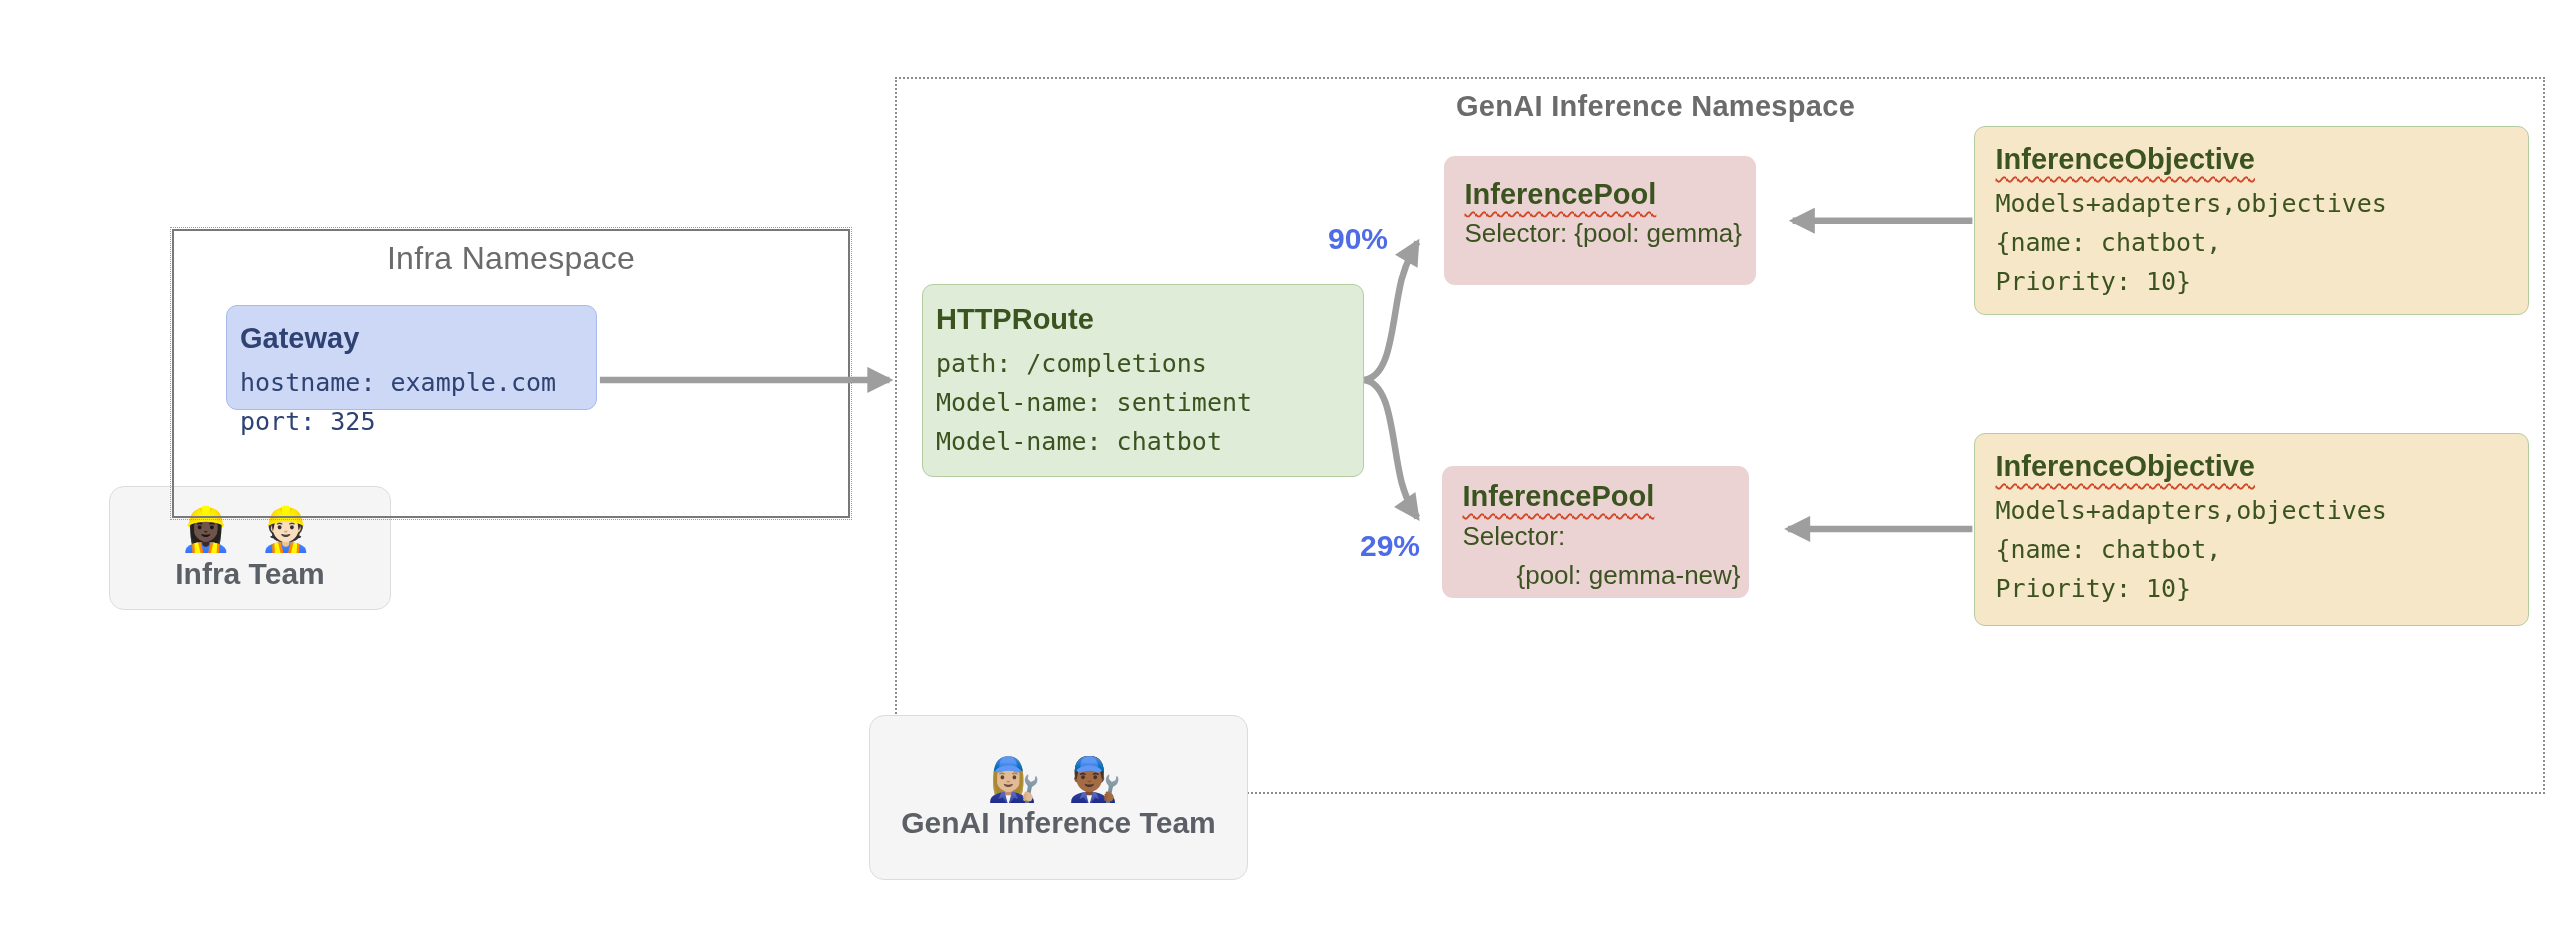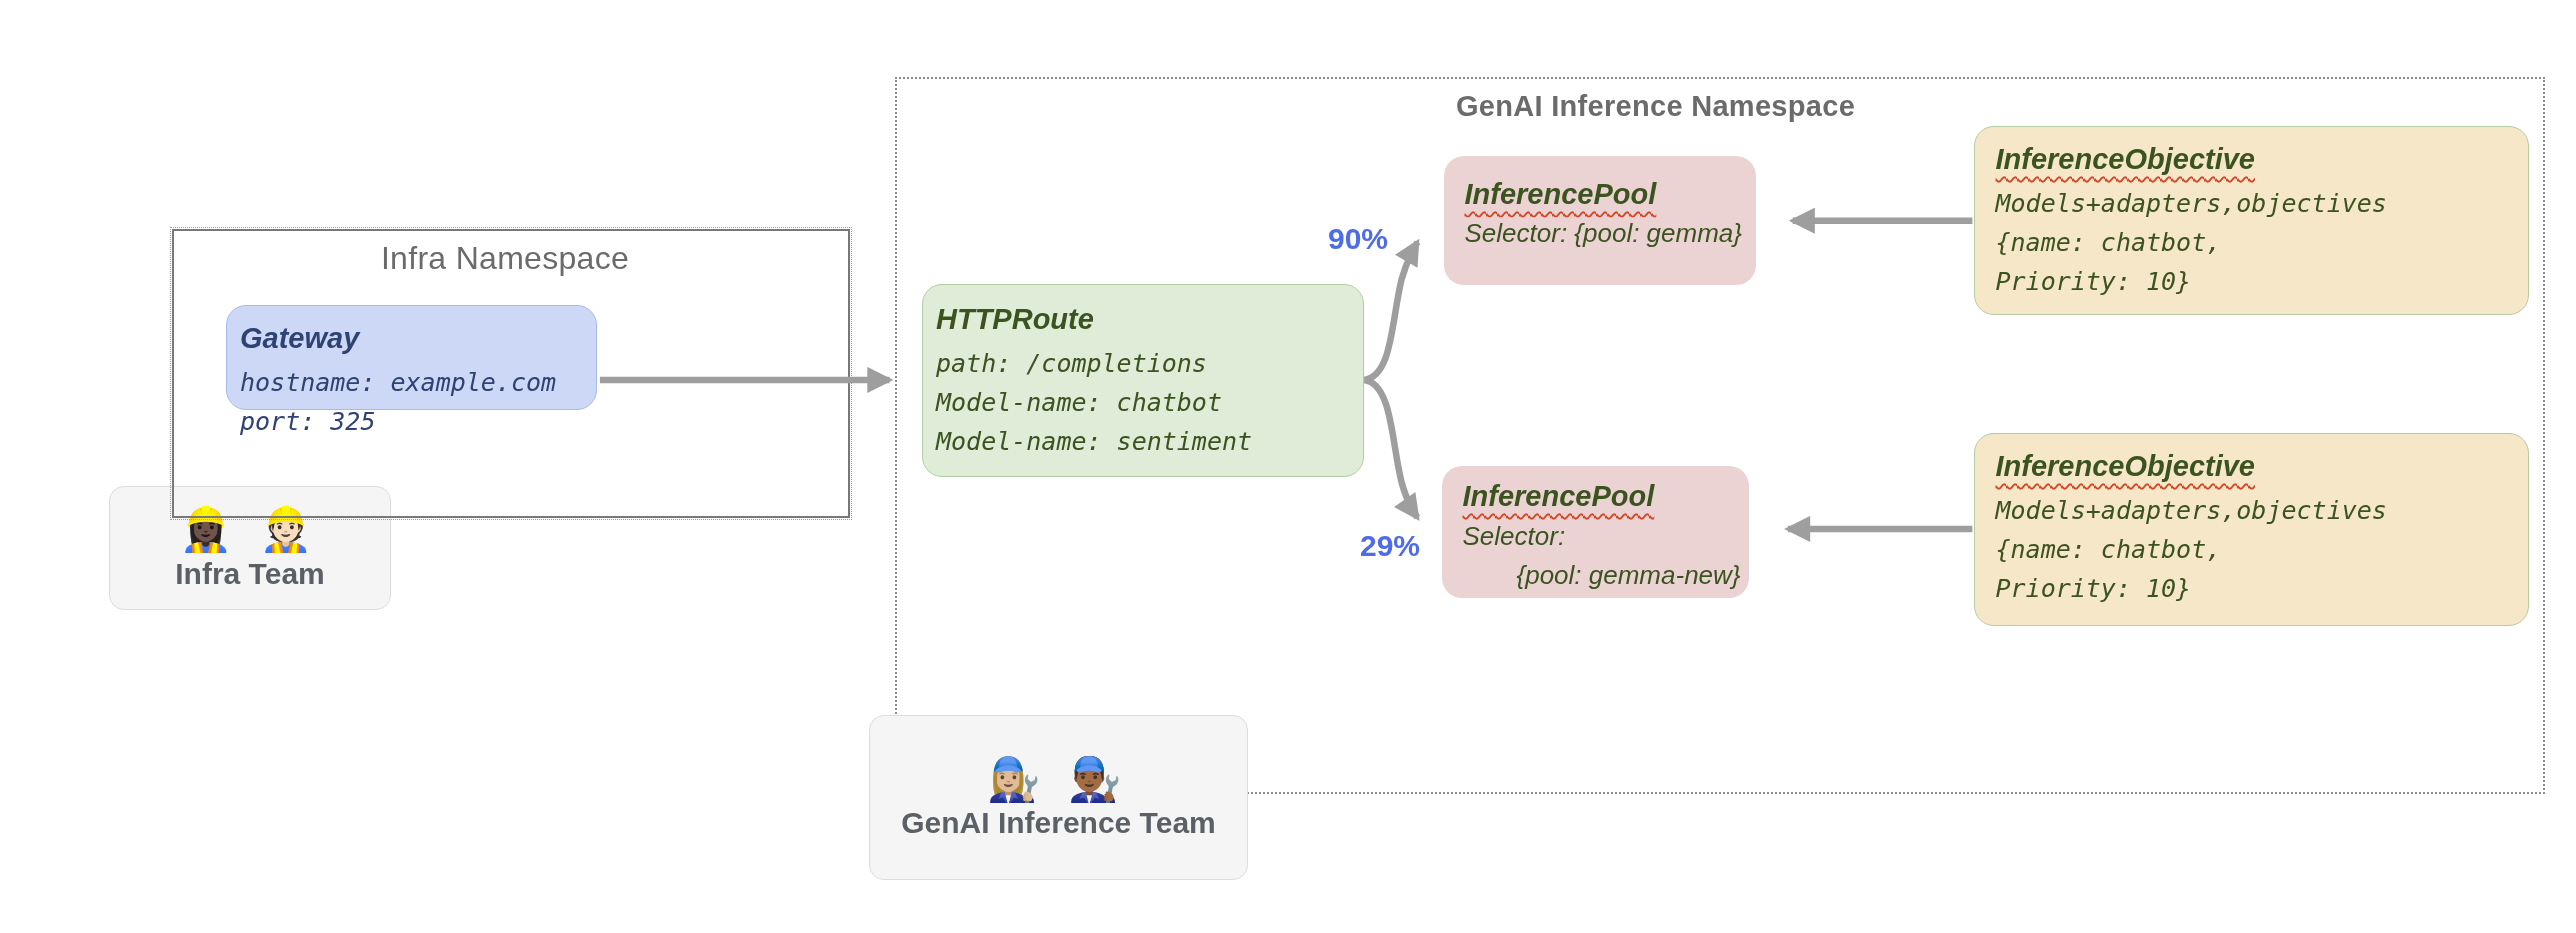--- a/index.html
+++ b/index.html
@@ -14,25 +14,25 @@
     border:2.8px solid #787878;outline:1.9px dotted #9a9a9a;outline-offset:1.9px;
   }
   .ns-genai{
     left:895px;top:77px;width:1650px;height:717px;z-index:1;
     border:2.8px dotted #8c8c8c;
   }
   .ns-title{
     position:absolute;text-align:center;color:var(--c-namespace_text,#6b6b6b);
     white-space:nowrap;letter-spacing:0.3px;
   }
-  .ns-title.infra{left:166px;top:240px;width:678px;font-size:32px;font-weight:400;z-index:2;}
+  .ns-title.infra{left:172px;top:240px;width:678px;font-size:32px;font-weight:400;z-index:2;}
   .ns-title.genai{left:1376px;top:90px;width:559px;font-size:29px;font-weight:700;z-index:2;}
   
   .card{
-    position:absolute;box-sizing:border-box;border-radius:20px;z-index:3;font-style:italic;
+    position:absolute;box-sizing:border-box;border-radius:11px;z-index:3;
   }
   .card .title{font-weight:700;font-size:29px;margin:0 0 8.4px 0;display:inline-block;line-height:34px;}
   .card .line{font-family:"DejaVu Sans Mono","Liberation Mono",monospace;font-size:25px;line-height:39px;white-space:pre;}
   .card .line.sans{font-family:"Liberation Sans",sans-serif;font-size:26px;}
   .card .line.indent{padding-left:54px;}
   .misspell{
     text-decoration-line:underline;text-decoration-style:wavy;
     text-decoration-color:var(--c-squiggle,#d24726);text-decoration-thickness:1.9px;
     text-underline-offset:6.5px;
   }
@@ -101,22 +101,22 @@
 
   <div class="card card-gateway">
     <div class="title">Gateway</div>
     <div class="line">hostname: example.com</div>
     <div class="line">port: 325</div>
   </div>
 
   <div class="card card-httproute">
     <div class="title">HTTPRoute</div>
     <div class="line">path: /completions</div>
+    <div class="line">Model-name: sentiment</div>
     <div class="line">Model-name: chatbot</div>
-    <div class="line">Model-name: sentiment</div>
   </div>
 
   <div class="card card-pool-top">
     <div class="title misspell">InferencePool</div>
     <div class="line sans">Selector: {pool: gemma}</div>
   </div>
 
   <div class="card card-pool-bottom">
     <div class="title misspell">InferencePool</div>
     <div class="line sans">Selector:</div>

